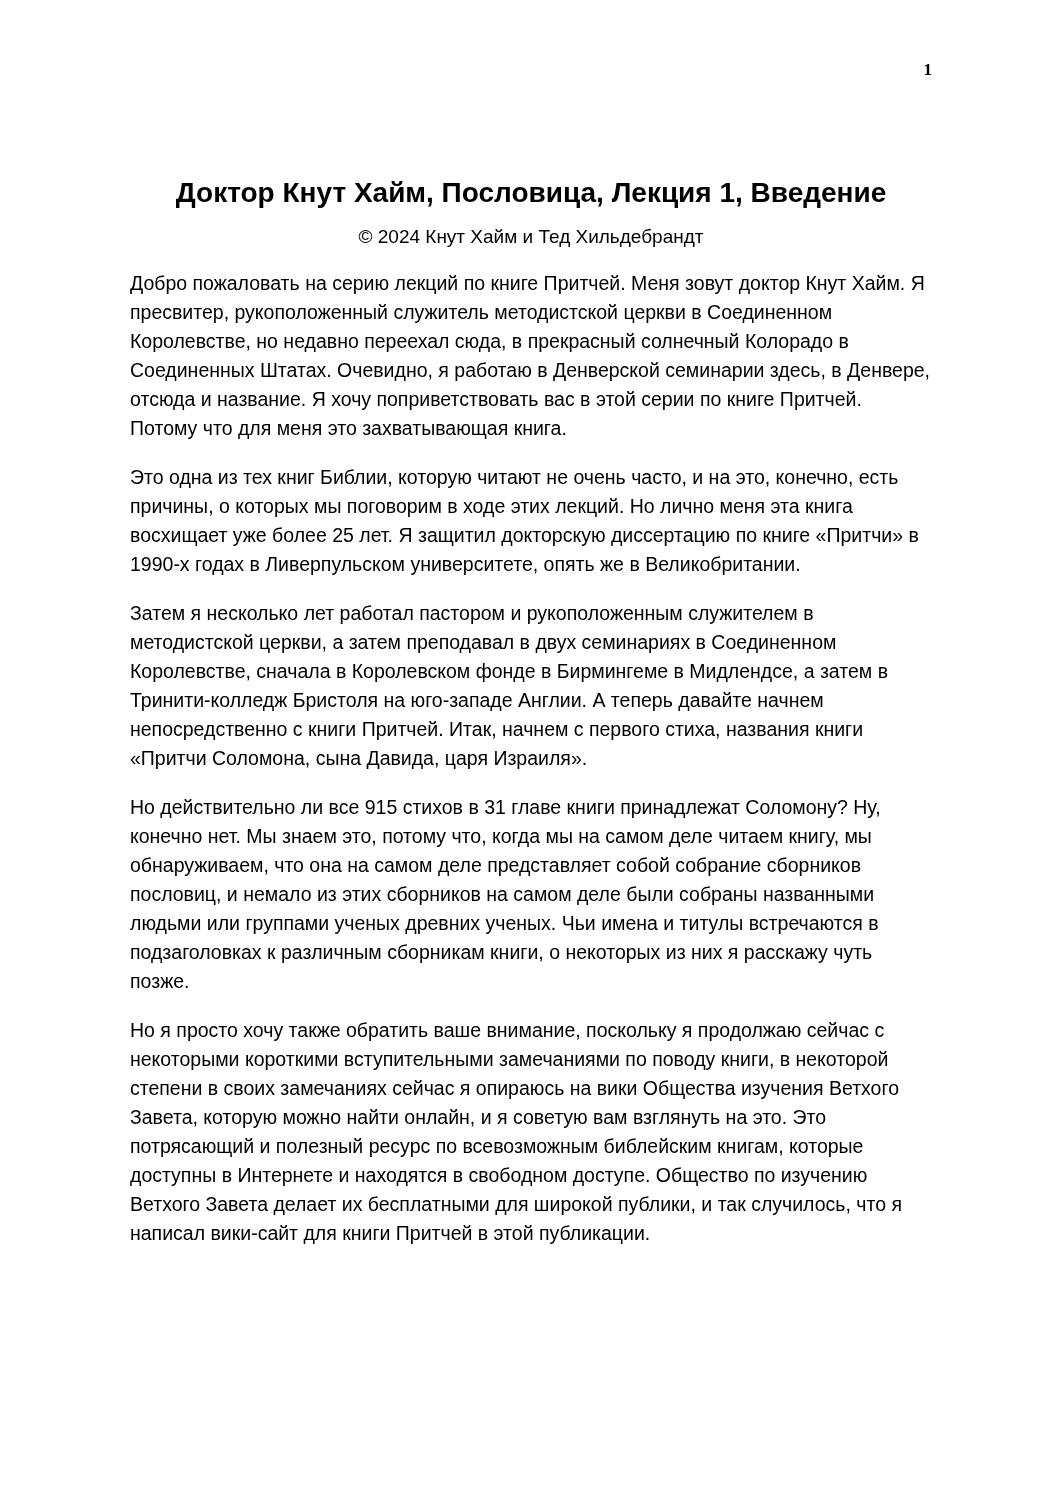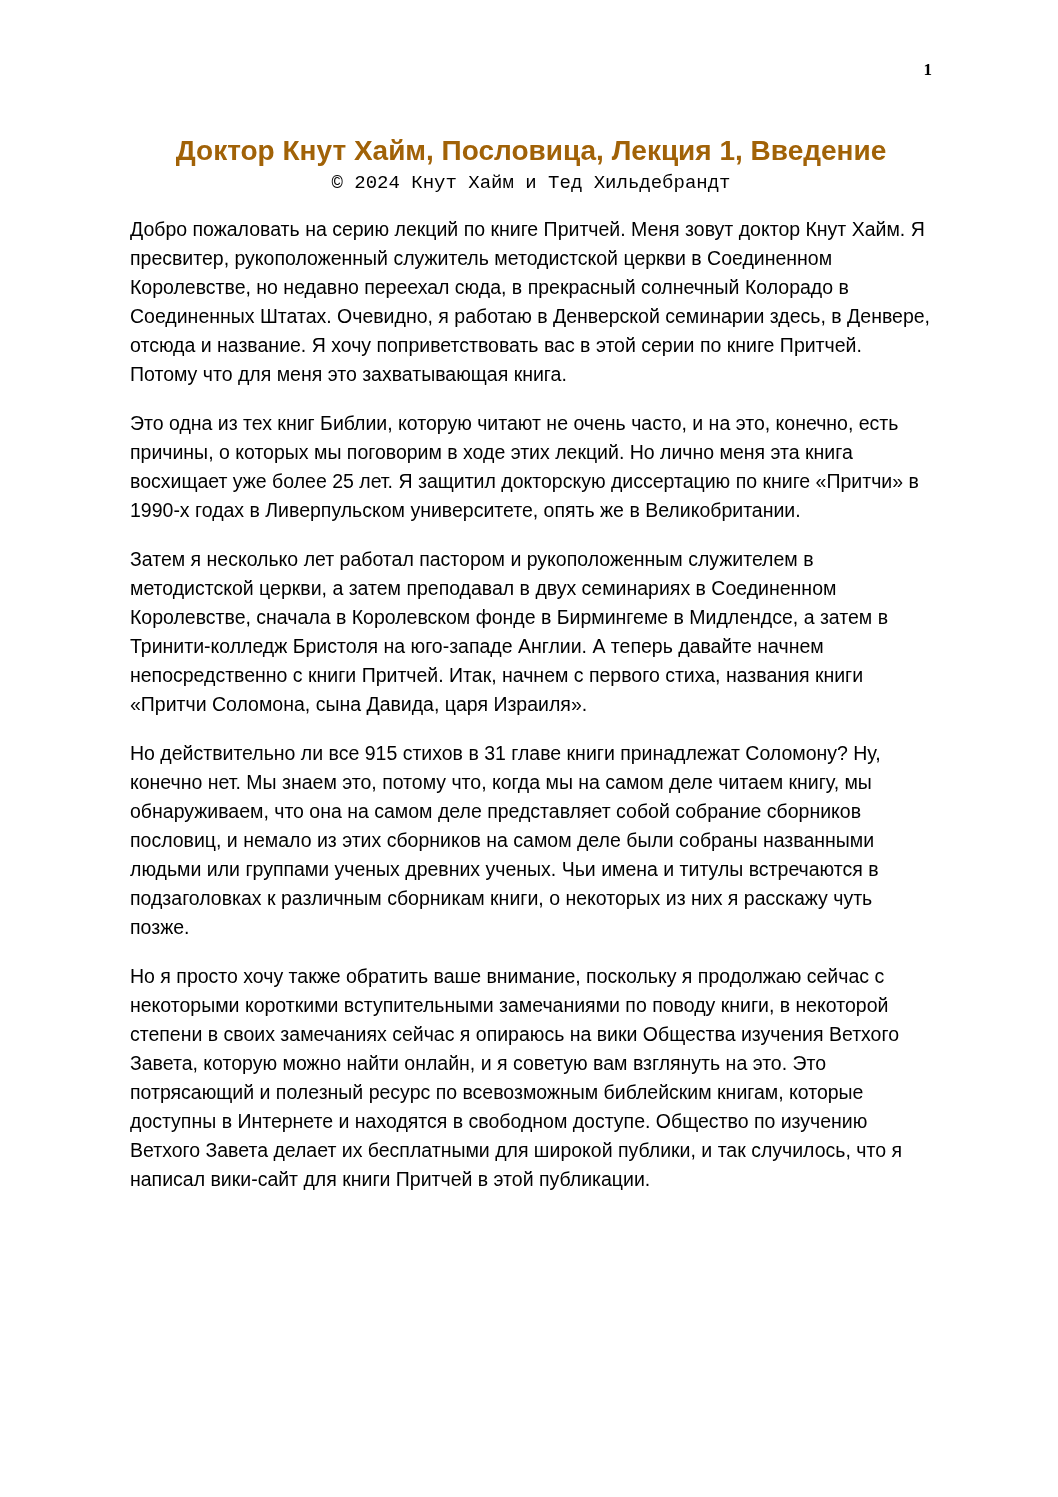--- a/index.html
+++ b/index.html
@@ -24,30 +24,30 @@
       color: #000000;
     }
     .content {
       padding: 134px 126px 0 130px;
     }
     .doc-title {
       font-size: 28px;
       line-height: 33px;
       font-weight: bold;
       text-align: center;
-      color: #a16207;
+      color: #000000;
       font-family: "Liberation Sans", sans-serif;
+      margin-top: 42px;
     }
     .doc-subtitle {
       font-size: 19px;
       line-height: 24px;
       text-align: center;
-      margin-top: 4px;
+      margin-top: 16px;
       color: #000000;
-      font-family: Liberation Mono, monospace;
     }
     .paragraphs p {
       margin-top: 20px;
       font-size: 19.5px;
       line-height: 29px;
       text-align: left;
       color: #000000;
     }
   </style>
 </head>

